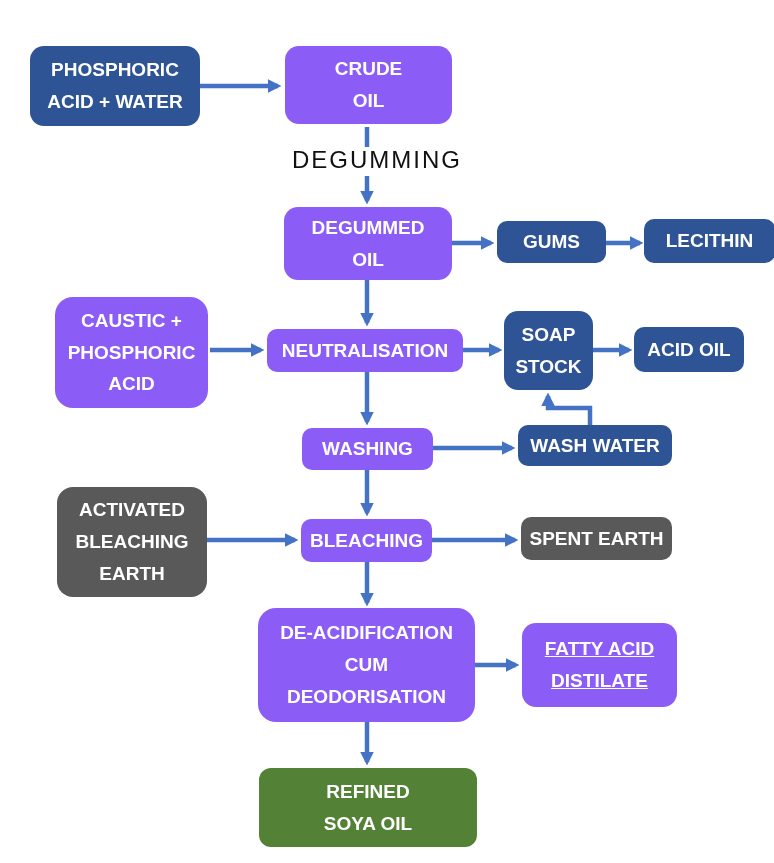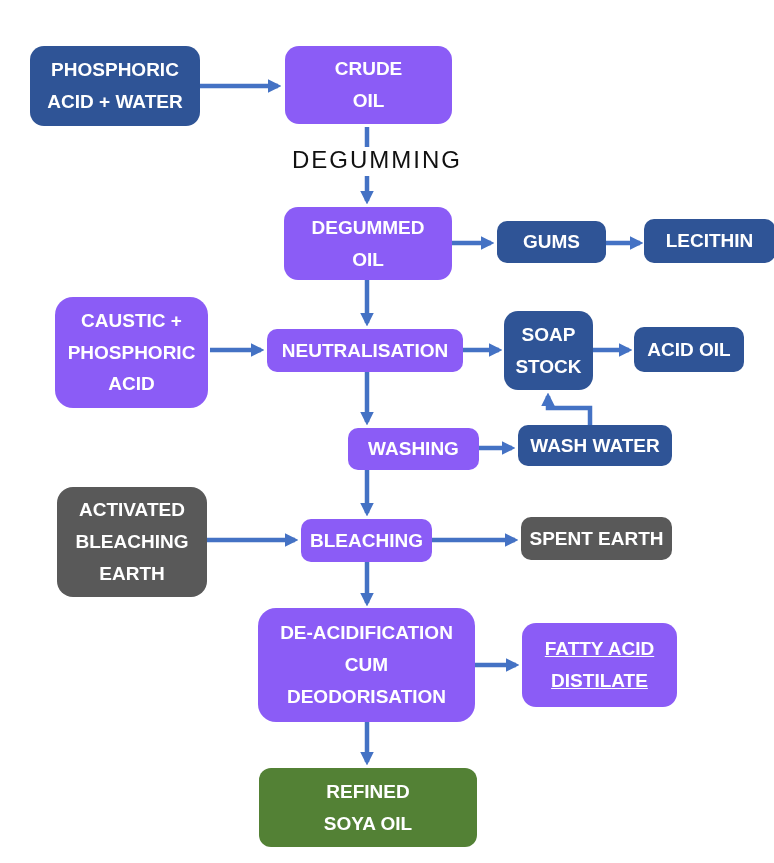--- a/index.html
+++ b/index.html
@@ -106,21 +106,21 @@
   <div class="node blue r10" style="left:644px; top:219px; width:131px; height:44px;">LECITHIN</div>
 
   <div class="node orange r18" style="left:55px;  top:297px; width:153px; height:111px;">CAUSTIC +
 PHOSPHORIC
 ACID</div>
   <div class="node orange r10" style="left:267px; top:329px; width:196px; height:43px;">NEUTRALISATION</div>
   <div class="node blue r14" style="left:504px; top:311px; width:89px;  height:79px;">SOAP
 STOCK</div>
   <div class="node blue r10" style="left:634px; top:327px; width:110px; height:45px;">ACID OIL</div>
 
-  <div class="node orange r10" style="left:302px; top:428px; width:131px; height:42px;margin-left:46px;">WASHING</div>
+  <div class="node orange r10" style="left:302px; top:428px; width:131px; height:42px;">WASHING</div>
   <div class="node blue r10" style="left:518px; top:425px; width:154px; height:41px;">WASH WATER</div>
 
   <div class="node gray r16" style="left:57px;  top:487px; width:150px; height:110px;">ACTIVATED
 BLEACHING
 EARTH</div>
   <div class="node orange r10" style="left:301px; top:519px; width:131px; height:43px;">BLEACHING</div>
   <div class="node gray r10" style="left:521px; top:517px; width:151px; height:43px;">SPENT EARTH</div>
 
   <div class="node orange r18" style="left:258px; top:608px; width:217px; height:114px;">DE-ACIDIFICATION
 CUM

